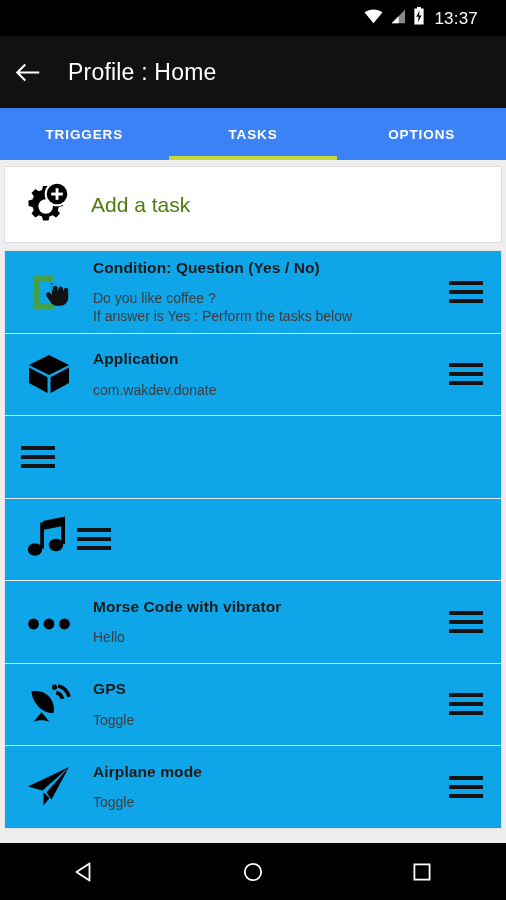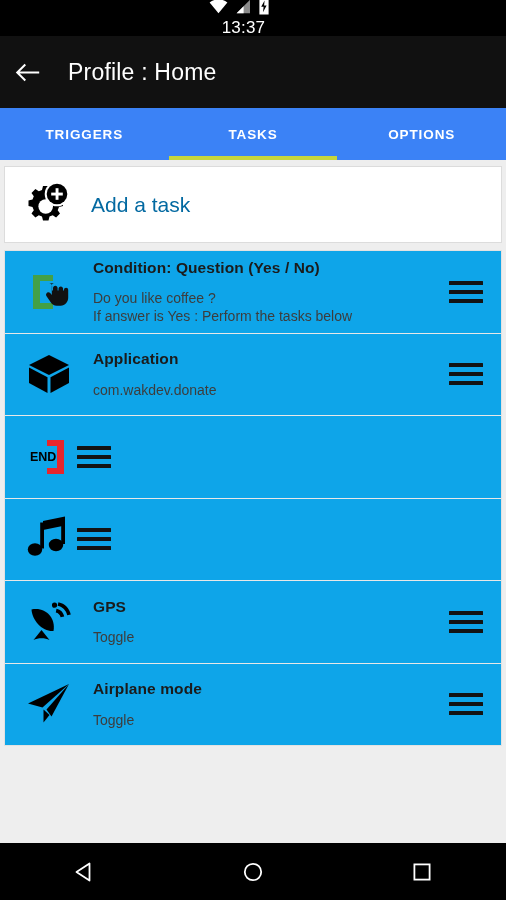--- a/index.html
+++ b/index.html
@@ -24,21 +24,20 @@
 
   
   .statusbar {
     height: 36px;
     background: #000000;
     display: flex;
     align-items: center;
     justify-content: flex-end;
     padding-right: 28px;
     box-sizing: border-box;
-    flex-direction: column;
   }
   .status-icons {
     display: flex;
     align-items: center;
     gap: 7px;
   }
   .status-time {
     color: #ffffff;
     font-size: 17px;
     font-weight: 400;
@@ -124,21 +123,21 @@
   .add-icon {
     width: 52px;
     height: 52px;
     flex: 0 0 52px;
     display: flex;
     align-items: center;
     justify-content: center;
   }
   .add-label {
     font-size: 21px;
-    color: #0369a1;
+    color: #4d7c0f;
     margin-left: 20px;
     font-weight: 400;
   }
 
   .list-card {
     margin-top: 7px;
     background: #ffffff;
     border: 1px solid #e2e2e2;
     border-top: none;
   }
@@ -319,26 +318,20 @@
           <div class="task-sub">com.wakdev.donate</div>
         </div>
         <div class="drag-handle">
           <span></span>
             <span></span>
             <span></span>
         </div>
       </div>
 
       <div class="task-row">
-        <div class="task-icon">
-          <svg width="46" height="46" viewBox="0 0 46 46">
-            <path d="M38 6 h-17 v6 h10 v22 h-10 v6 h17 Z" fill="#e8262d"></path>
-            <text x="4" y="27" font-family="Liberation Sans, sans-serif" font-size="12.5" font-weight="bold" fill="#000000">END</text>
-          </svg>
-        </div>
         <div class="drag-handle">
           <span></span>
             <span></span>
             <span></span>
         </div>
       </div>
 
       <div class="task-row">
         <div class="task-icon">
           <svg width="46" height="46" viewBox="0 0 46 46">
@@ -349,20 +342,38 @@
             <ellipse cx="30.0" cy="29.0" rx="7.2" ry="6.2" fill="#000000"></ellipse>
           </svg>
         </div>
         <div class="drag-handle">
           <span></span>
             <span></span>
             <span></span>
         </div>
       </div>
 
+      <div class="task-row">
+        <div class="task-icon">
+          <svg width="46" height="46" viewBox="0 0 46 46">
+            <circle cx="7.5" cy="25" r="5.4" fill="#000000"></circle>
+            <circle cx="23" cy="25" r="5.4" fill="#000000"></circle>
+            <circle cx="38.5" cy="25" r="5.4" fill="#000000"></circle>
+          </svg>
+        </div>
+        <div class="task-text">
+          <div class="task-title">Morse Code with vibrator</div>
+          <div class="task-sub">Hello</div>
+        </div>
+        <div class="drag-handle">
+          <span></span>
+            <span></span>
+            <span></span>
+        </div>
+      </div>
 
       <div class="task-row">
         <div class="task-icon">
           <svg width="46" height="46" viewBox="0 0 46 46">
             <path d="M5.5 10.5 C19 7.5 30 18.5 27.5 32 C17 33 6.5 22.5 5.5 10.5 Z" fill="#000000"></path>
             <path d="M7.5 41 L15.5 31 L23.5 41 C19 38.5 12 38.5 7.5 41 Z" fill="#000000"></path>
             <path d="M28.5 3.5 a2.6 2.6 0 1 1 0.1 5.2 a2.6 2.6 0 1 1 -0.1 -5.2 Z" fill="#000000"></path>
             <path d="M30.5 9.8 C34.6 10.6 37.4 13.4 38.2 17.5 L34.6 18.2 C34.1 15.7 32.3 13.9 29.8 13.4 Z" fill="#000000"></path>
             <path d="M32.4 3.2 C38.9 4.6 43.4 9.1 44.8 15.6 L41.2 16.3 C40.1 11.4 36.6 7.9 31.7 6.8 Z" fill="#000000"></path>
           </svg>

